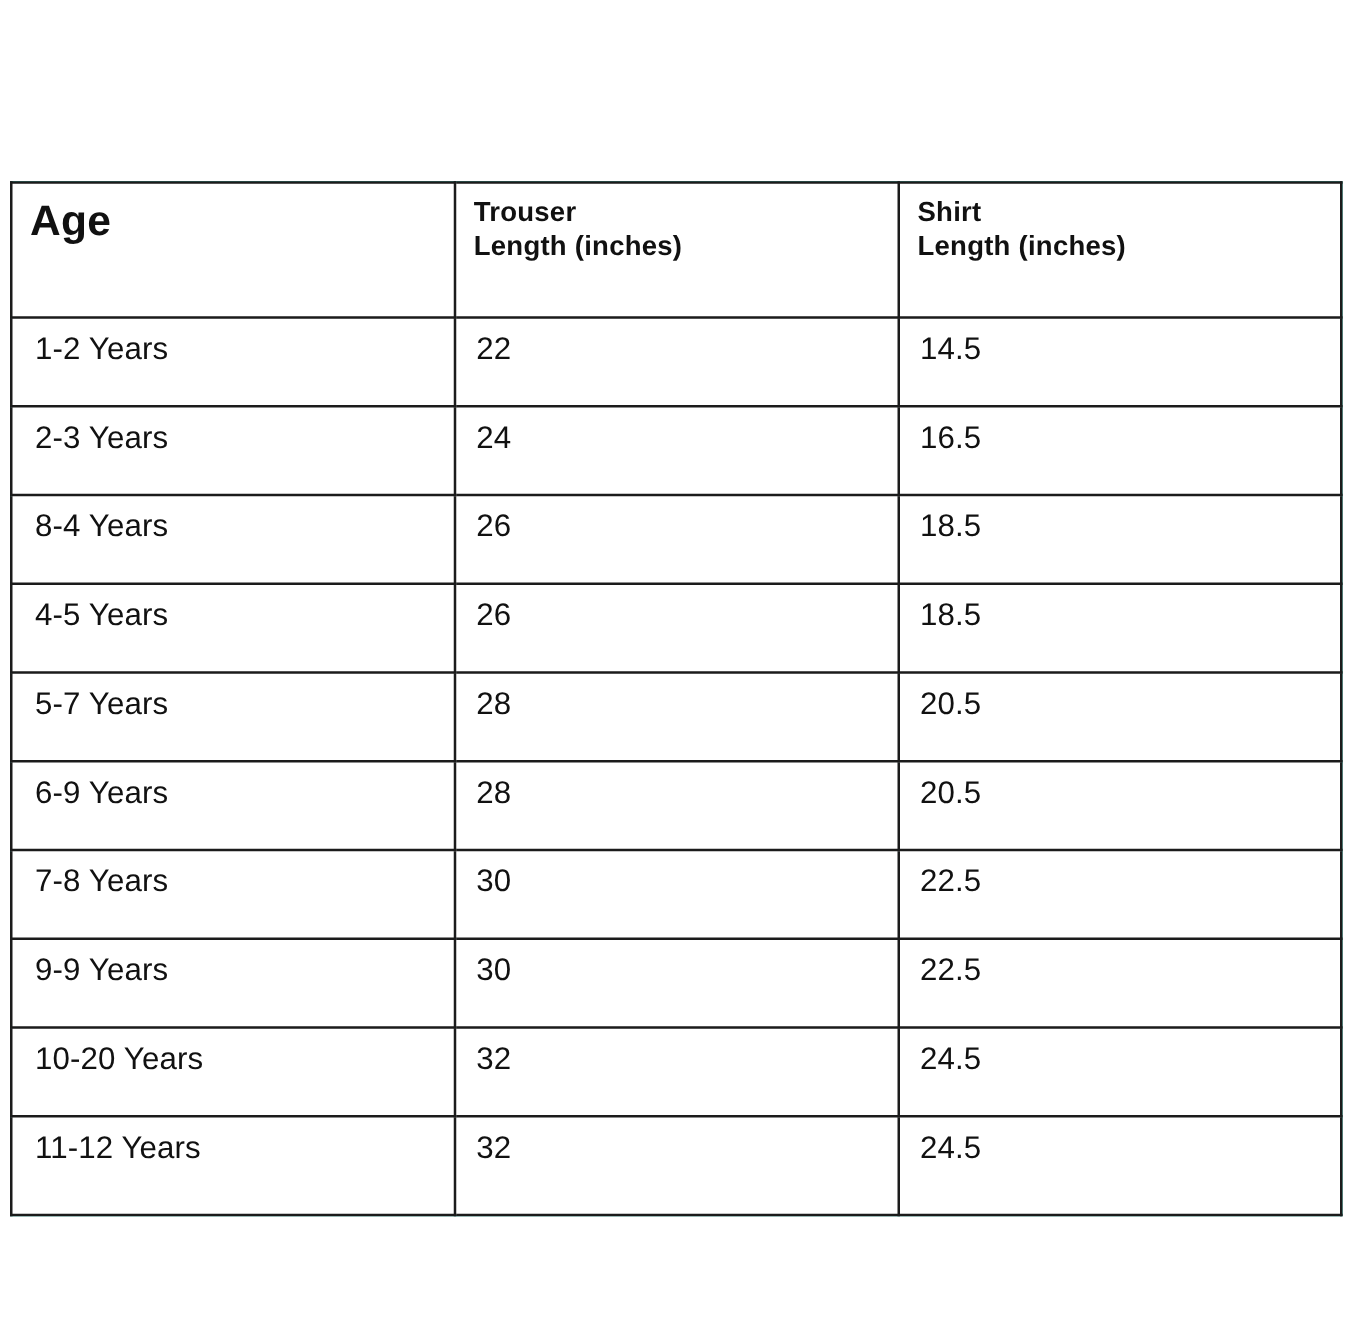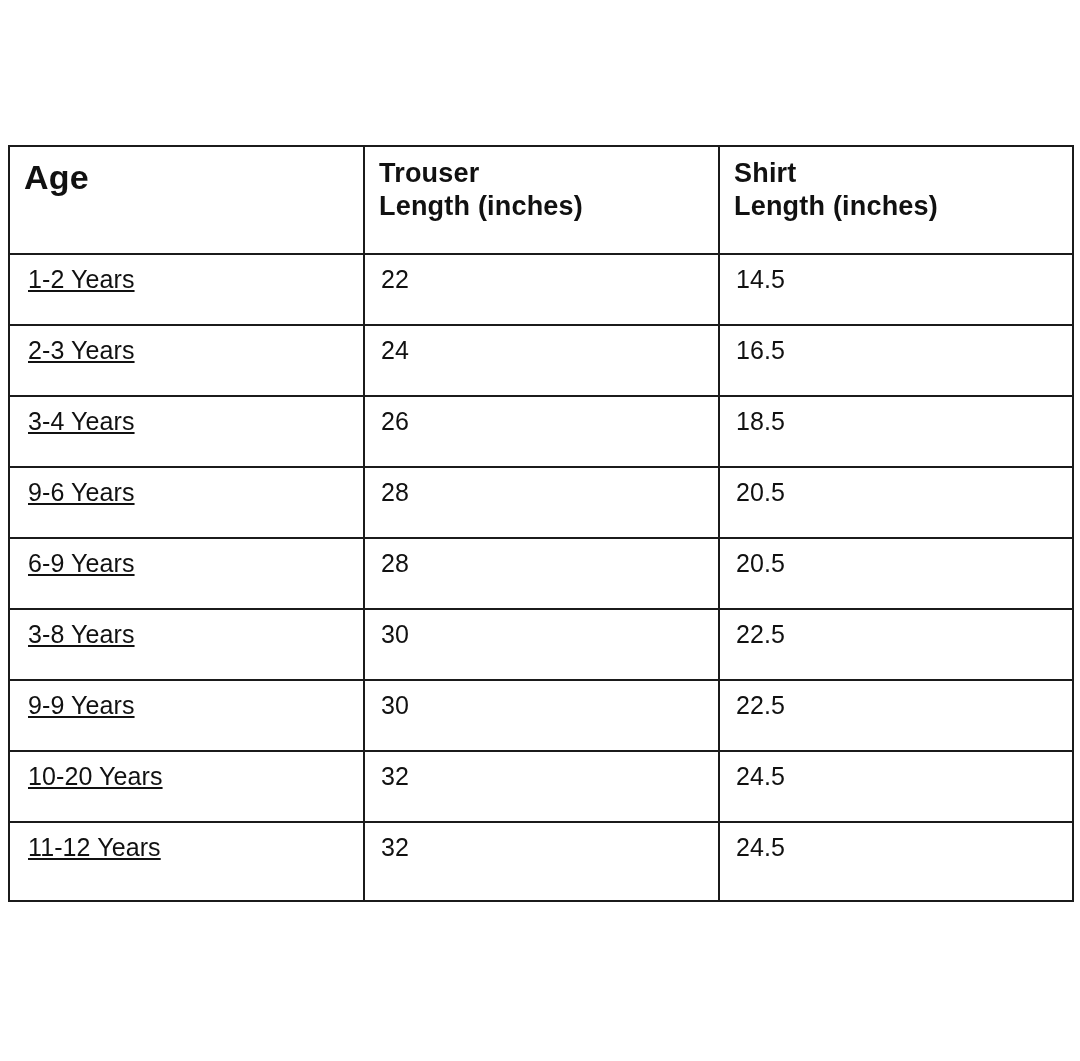--- a/index.html
+++ b/index.html
@@ -55,36 +55,35 @@
     font-weight: bold;
     text-align: left;
     line-height: 1.22;
     letter-spacing: 0.2px;
   }
   th.age-head {
     font-size: 34px;
     padding-top: 14px;
   }
   th.col-head {
-    font-size: 27px;
+    font-size: 22px;
     padding-top: 16px;
   }
 
   
   tbody td {
     height: 47px;
     font-size: 25px;
     line-height: 1.15;
     padding-top: 13px;
     padding-bottom: 14px;
     letter-spacing: 0.1px;
   }
   tbody td.age-cell {
     padding-left: 18px;
-    text-decoration: underline;
   }
   tbody td.num-cell {
     padding-left: 16px;
   }
   tbody tr:last-child td {
     height: 55px;
   }
 </style>
 </head>
 <body>
@@ -115,36 +114,41 @@
           <td class="age-cell">1-2 Years</td>
           <td class="num-cell">22</td>
           <td class="num-cell">14.5</td>
         </tr>
         <tr>
           <td class="age-cell">2-3 Years</td>
           <td class="num-cell">24</td>
           <td class="num-cell">16.5</td>
         </tr>
         <tr>
-          <td class="age-cell">3-4 Years</td>
+          <td class="age-cell">8-4 Years</td>
           <td class="num-cell">26</td>
           <td class="num-cell">18.5</td>
         </tr>
         <tr>
-          <td class="age-cell">9-6 Years</td>
+          <td class="age-cell">4-5 Years</td>
+          <td class="num-cell">26</td>
+          <td class="num-cell">18.5</td>
+        </tr>
+        <tr>
+          <td class="age-cell">5-7 Years</td>
           <td class="num-cell">28</td>
           <td class="num-cell">20.5</td>
         </tr>
         <tr>
           <td class="age-cell">6-9 Years</td>
           <td class="num-cell">28</td>
           <td class="num-cell">20.5</td>
         </tr>
         <tr>
-          <td class="age-cell">3-8 Years</td>
+          <td class="age-cell">7-8 Years</td>
           <td class="num-cell">30</td>
           <td class="num-cell">22.5</td>
         </tr>
         <tr>
           <td class="age-cell">9-9 Years</td>
           <td class="num-cell">30</td>
           <td class="num-cell">22.5</td>
         </tr>
         <tr>
           <td class="age-cell">10-20 Years</td>

